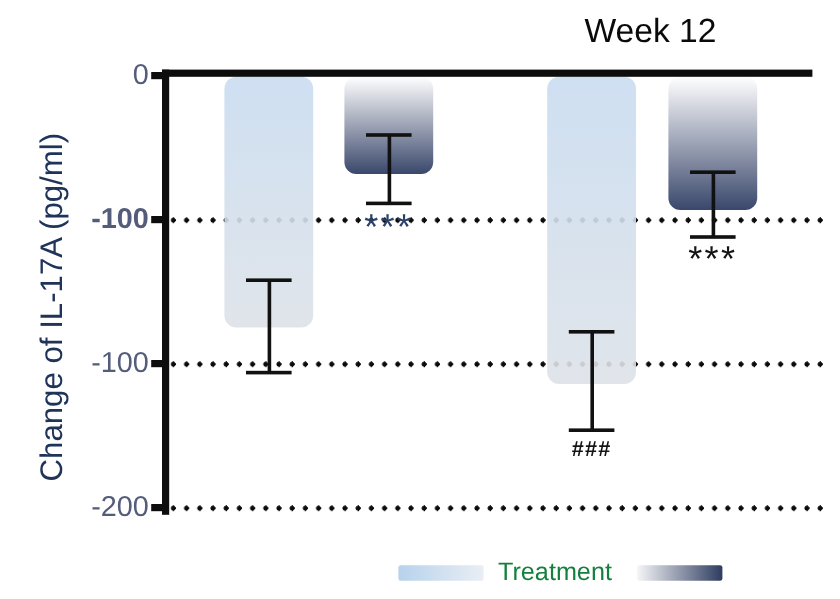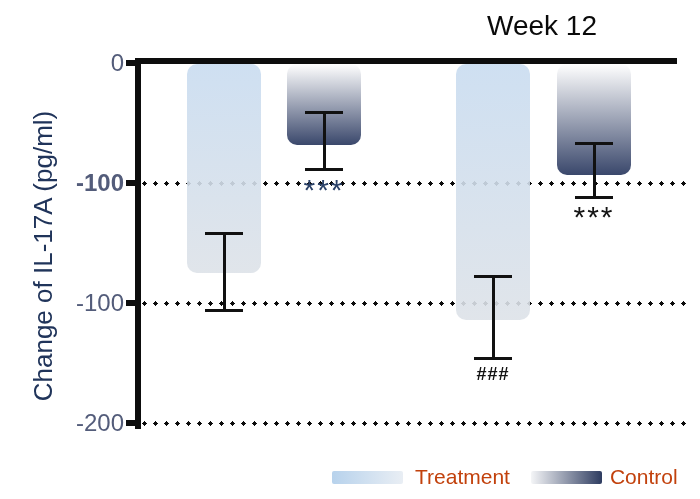--- a/index.html
+++ b/index.html
@@ -28,21 +28,21 @@
   .ylabel{position:absolute;left:43px;top:256px;transform:translate(-50%,-50%) rotate(-90deg);
           white-space:nowrap;font-size:26px;color:#20345a;z-index:5;}
   .week-label{position:absolute;top:10px;transform:translateX(-50%);font-size:28px;
               color:#0a0a0a;white-space:nowrap;z-index:5;}
   .week-label.w0{left:294px;}
   .week-label.w1{left:542px;}
 
   
   .legend{position:absolute;left:332px;top:464px;display:flex;align-items:center;z-index:5;}
   .swatch{display:inline-block;width:71px;height:13px;border-radius:2px;}
-  .legend-label{font-size:21px;color:#c2410c;line-height:26px;}
+  .legend-label{font-size:21px;color:#15803d;line-height:26px;}
   .legend .sw0{margin-right:12px;}
   .legend .lb0{margin-right:21px;}
   .legend .sw1{margin-right:8px;}
 </style>
 </head>
 <body>
 
 <div class="stage">
   <div class="ylabel">Change of IL-17A (pg/ml)</div>
   <div class="week-label w1">Week 12</div>
@@ -80,15 +80,14 @@
       <div class="anno hashes" style="left: 448px; top: 364.2px; color: rgb(20, 20, 20);">###</div>
     </div>
 
   <div class="axis-y"></div>
   <div class="axis-x"></div>
 
   <div class="legend">
     <span class="swatch sw0" id="sw0" style="background: linear-gradient(90deg, rgb(183, 210, 236), rgb(233, 238, 244));"></span>
     <span class="legend-label lb0">Treatment</span>
     <span class="swatch sw1" id="sw1" style="background: linear-gradient(90deg, rgb(244, 245, 247), rgb(46, 60, 96));"></span>
-    <span class="legend-label">Control</span>
   </div>
 </div>
 
 </body></html>

